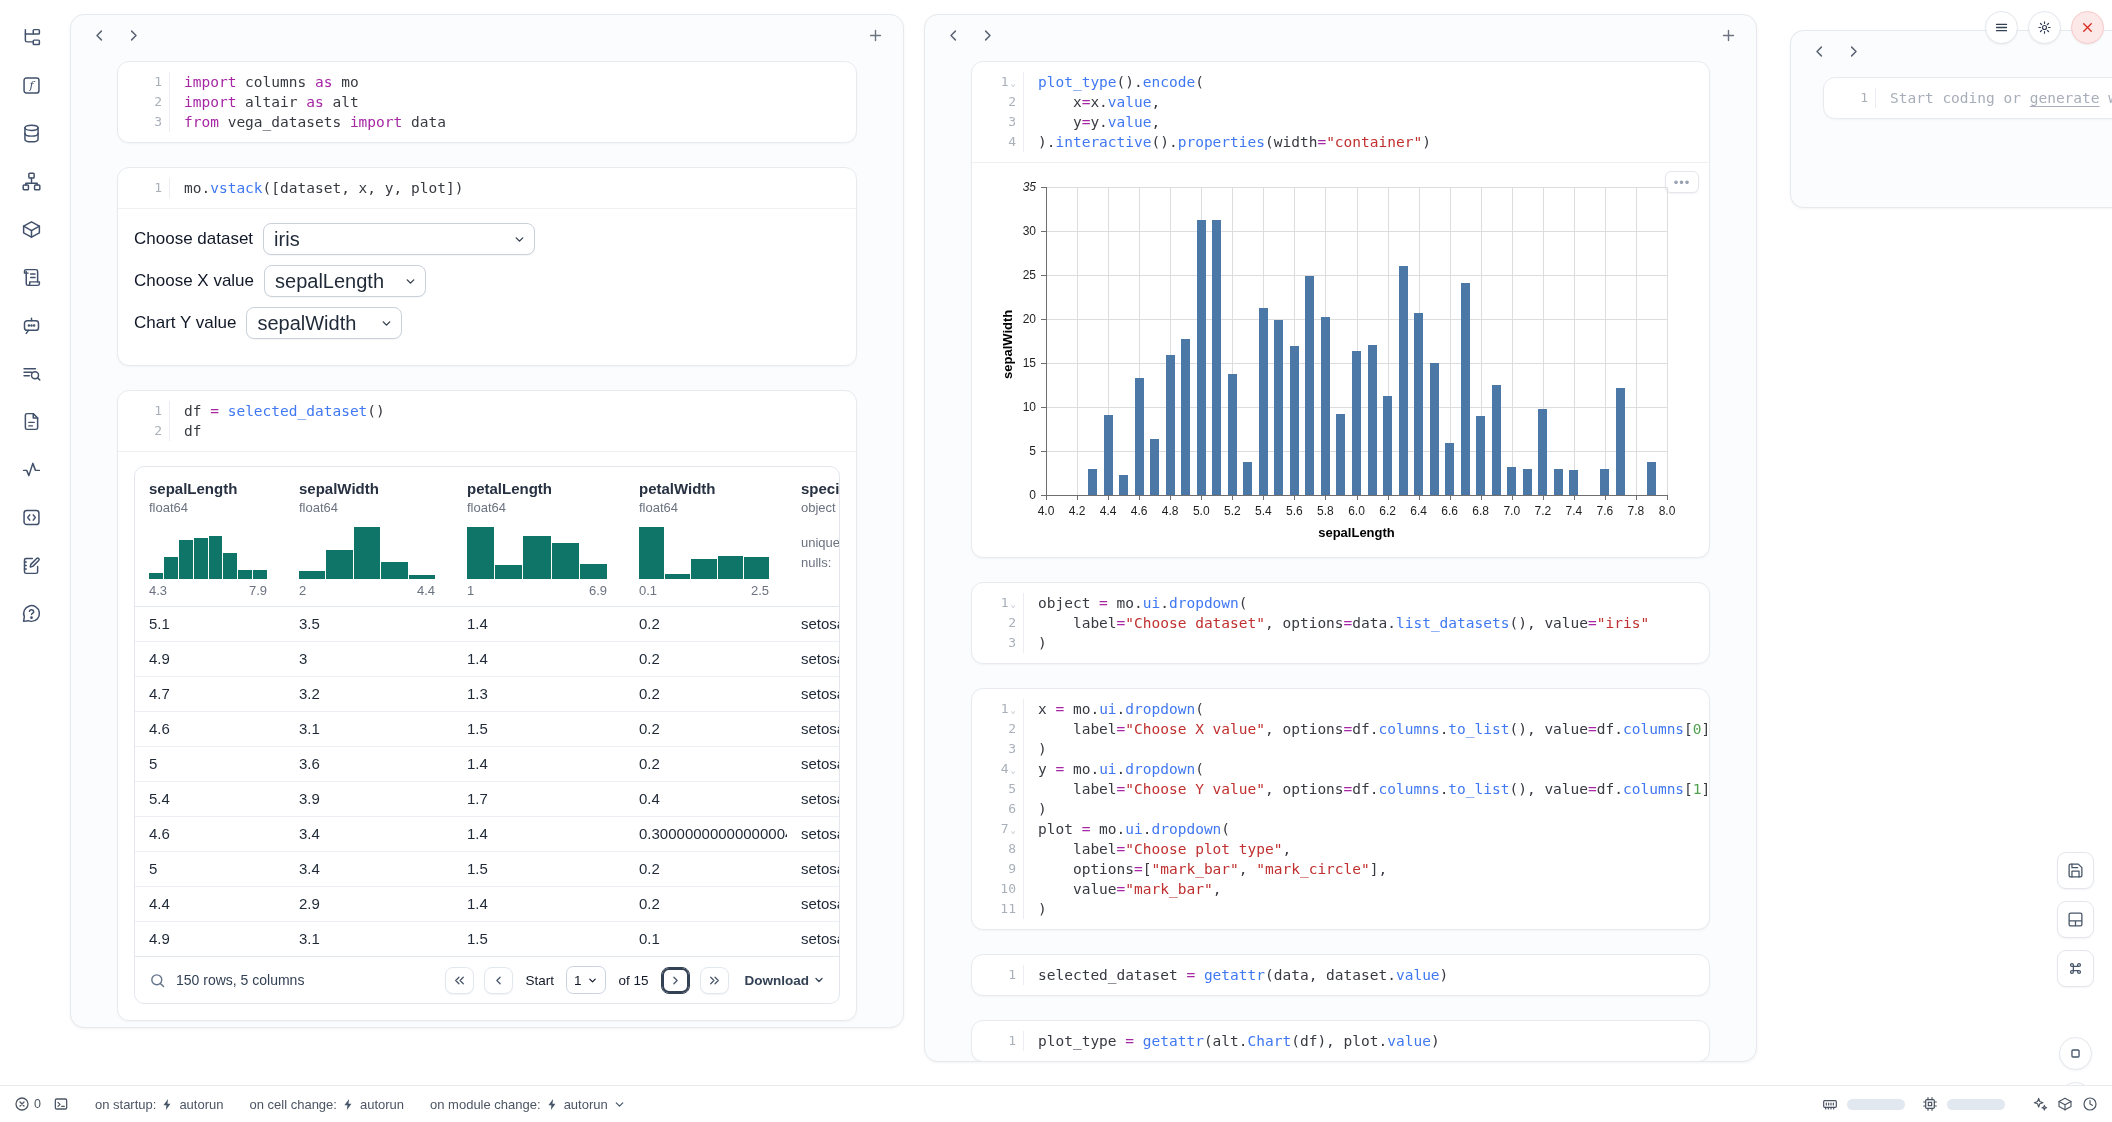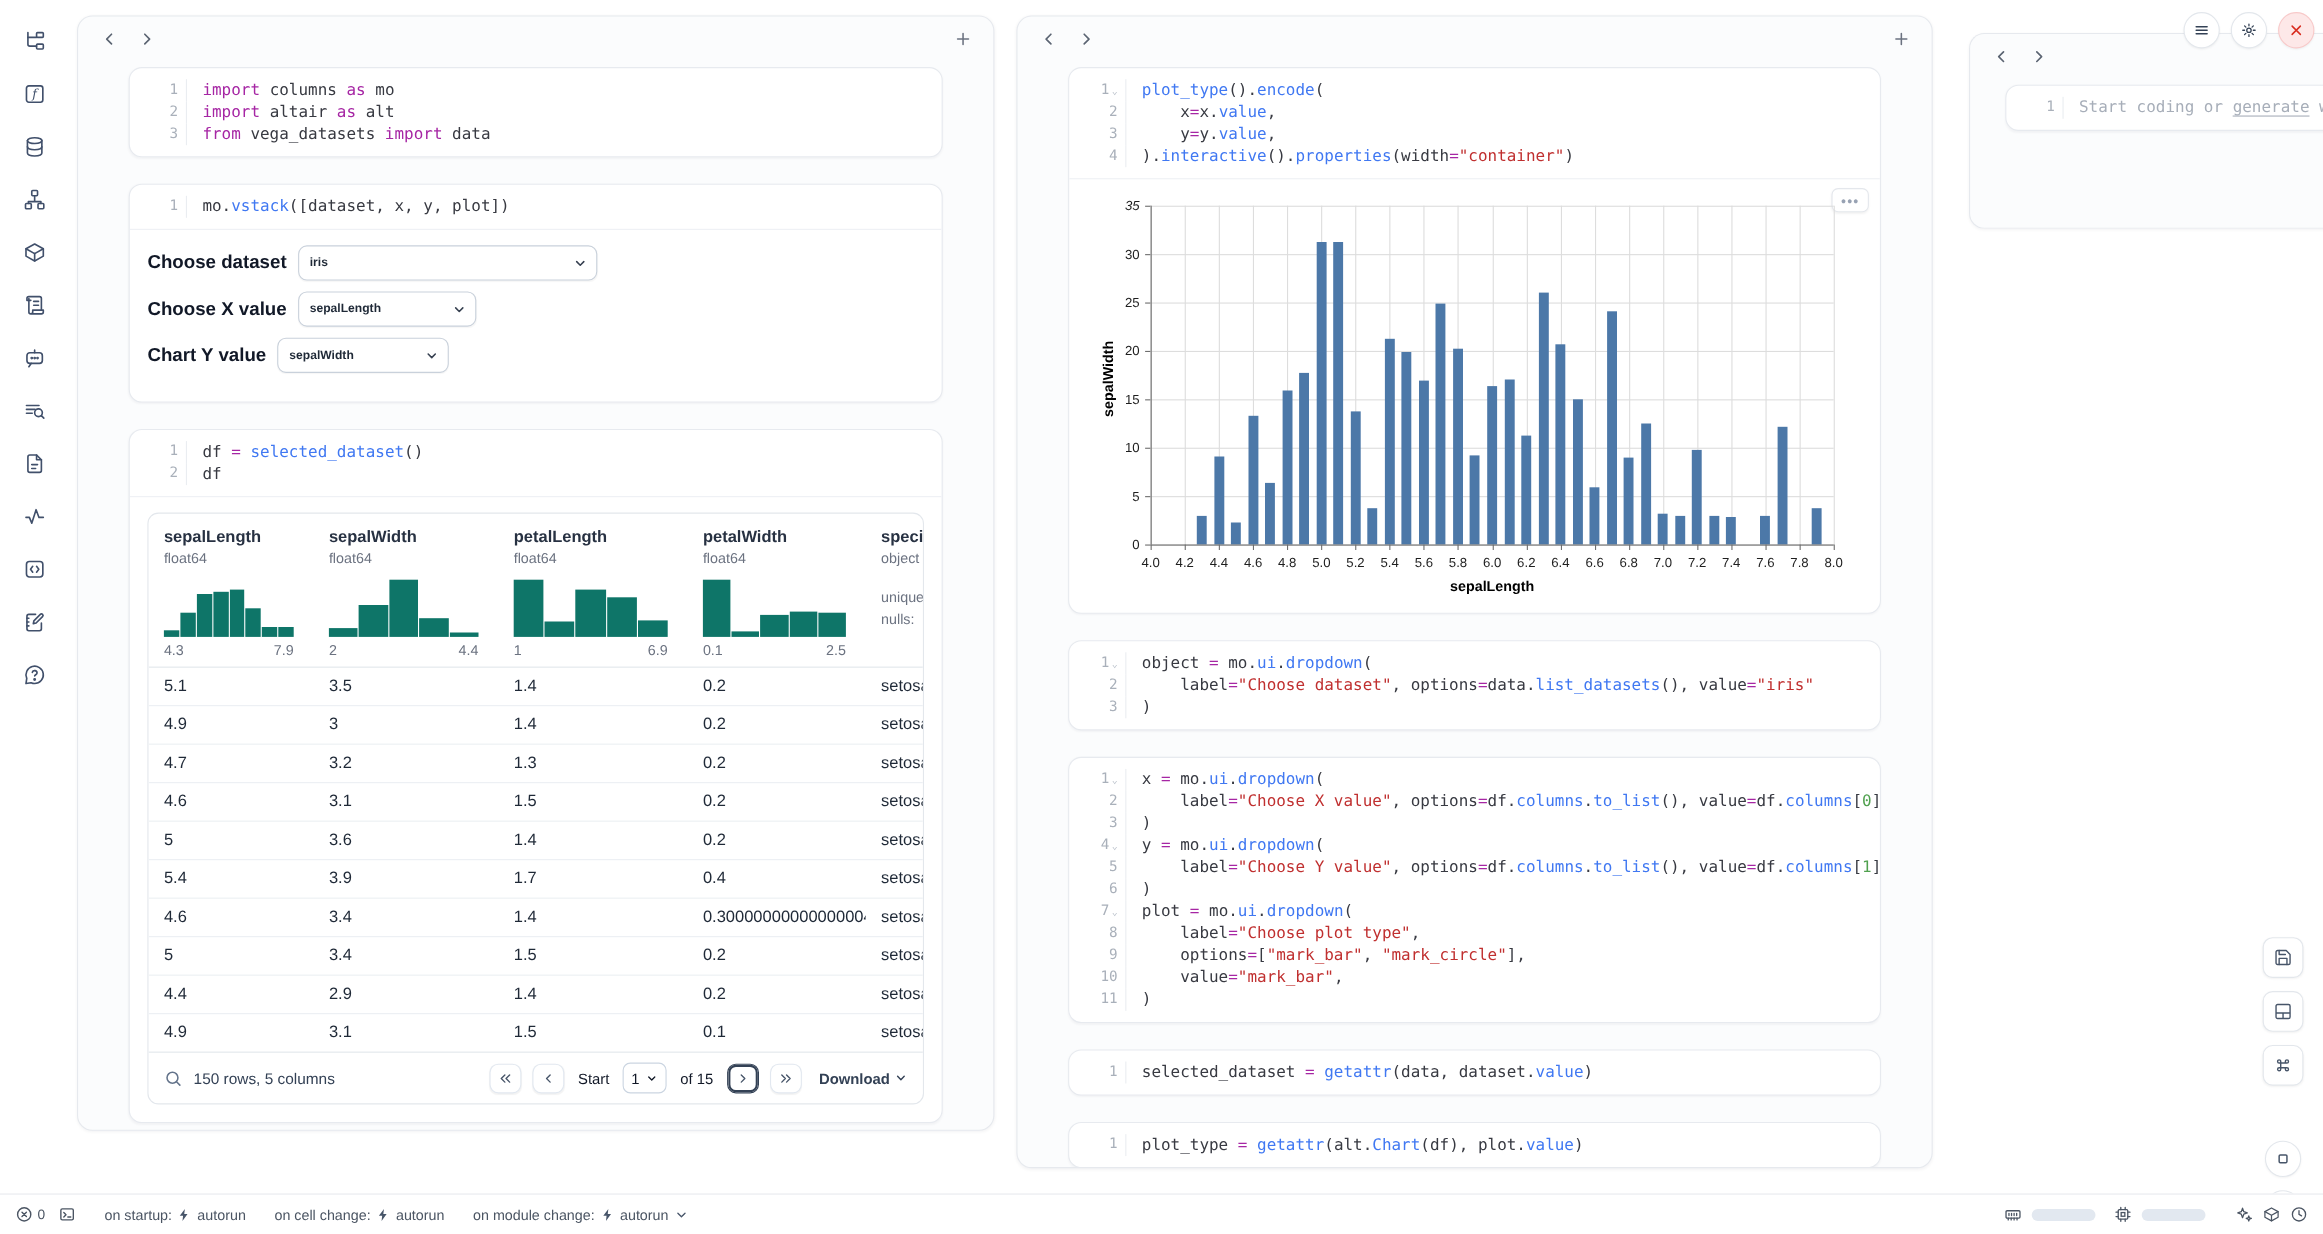--- a/index.html
+++ b/index.html
@@ -43,26 +43,26 @@
   .tk-o{color:#a626a4;}
   .tk-f{color:#4078f2;}
   .tk-s{color:#c03030;}
   .tk-n{color:#50a14f;}
   .tk-p{color:#383a42;}
   .tk-ph{color:#a7aeb9;}
   .tk-phu{color:#a7aeb9;text-decoration:underline;text-underline-offset:3px;}
   .divider{border-top:1px solid #eef0f4;}
 
   
-  .controls{padding:14px 16px 16px 16px;font-weight:bold;}
+  .controls{padding:14px 16px 16px 16px;}
   .ctrl-row{display:flex;align-items:center;margin-bottom:10px;}
   .ctrl-label{font-size:17px;color:#111827;margin-right:10px;}
   .selbox{position:relative;height:30px;background:#fff;border:1px solid #c9d1db;border-radius:8px;
     box-shadow:0 1px 1px rgba(0,0,0,.04);display:flex;align-items:center;padding:0 28px 0 10px;
-    font-size:11px;color:#1f2937;cursor:pointer;}
+    font-size:20px;color:#1f2937;cursor:pointer;}
   .selbox svg{position:absolute;right:8px;width:13px;height:13px;color:#374151;}
 
   
   .tcard{margin:14px 16px 16px 16px;border:1px solid #e3e7ec;border-radius:10px;overflow:hidden;background:#fff;}
   .tclip{overflow:hidden;}
   .thead{display:flex;padding:12px 0 8px 0;border-bottom:1px solid #e2e7ec;}
   .th,.td{box-sizing:border-box;padding:0 18px 0 14px;flex:0 0 auto;overflow:hidden;white-space:nowrap;}
   .th:nth-child(1),.td:nth-child(1){width:150px;}
   .th:nth-child(2),.td:nth-child(2){width:168px;}
   .th:nth-child(3),.td:nth-child(3){width:172px;}

